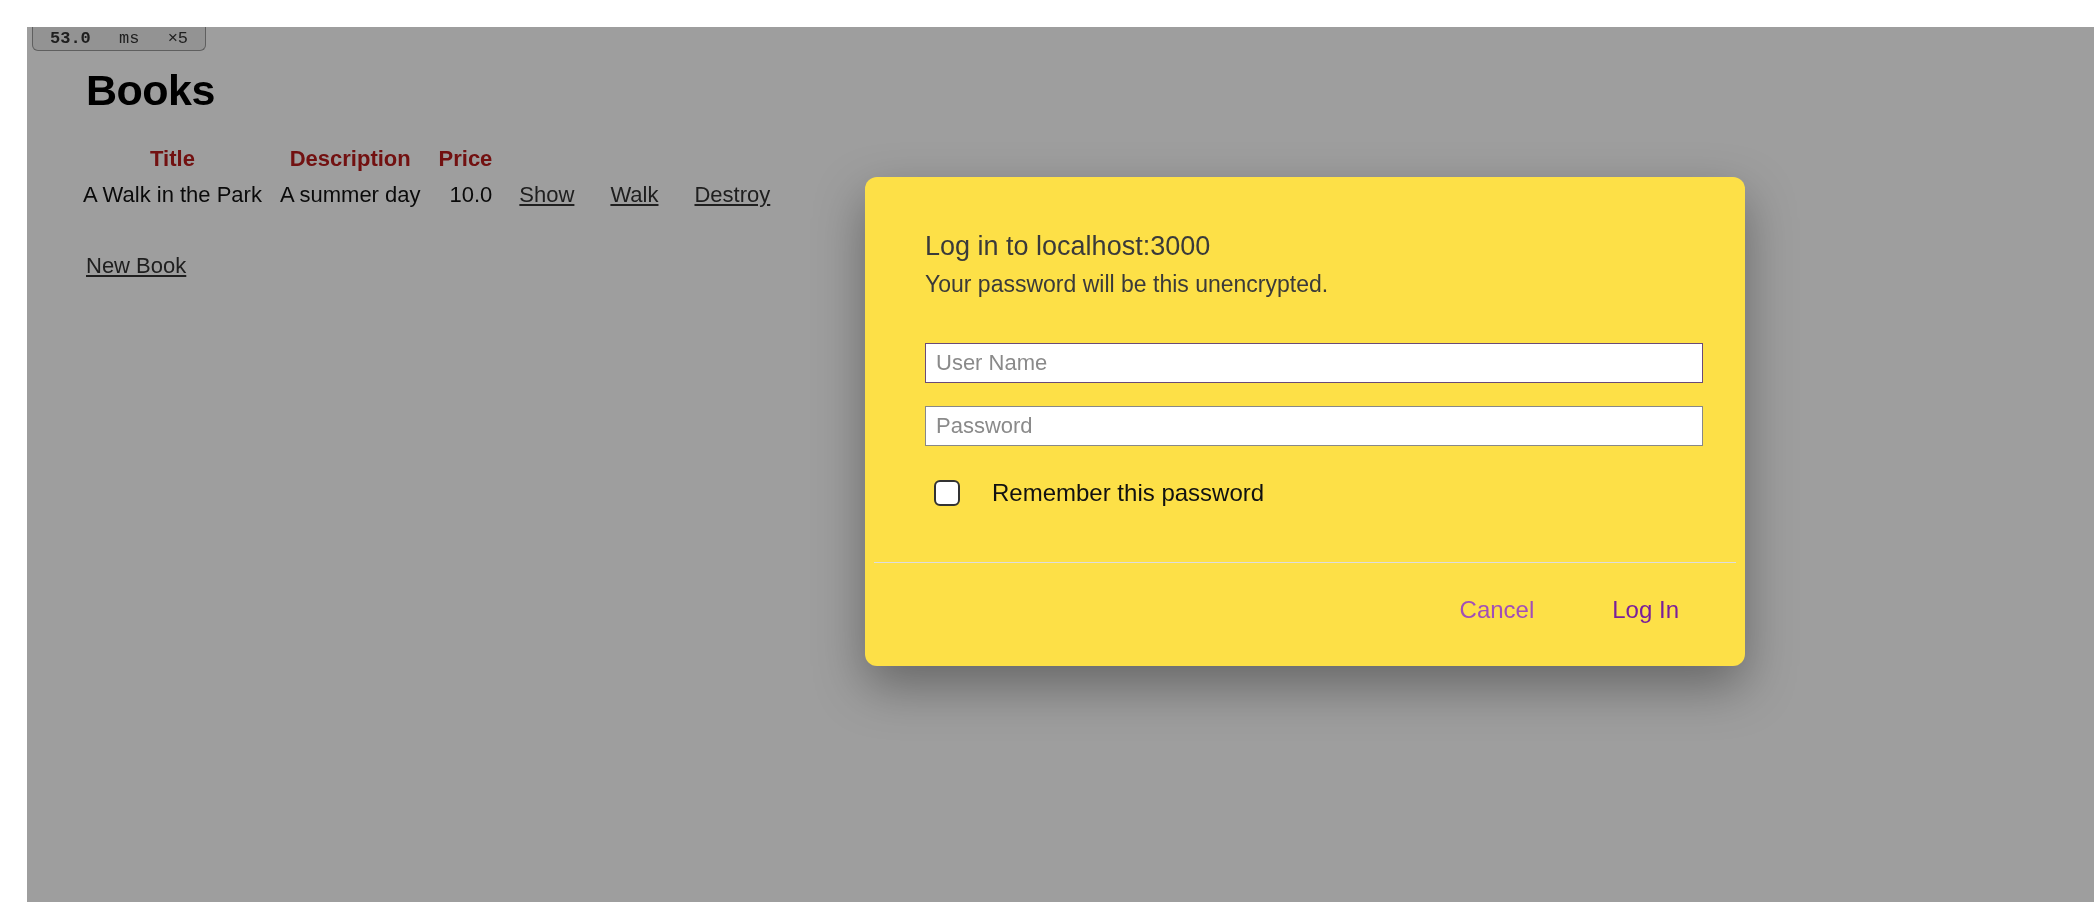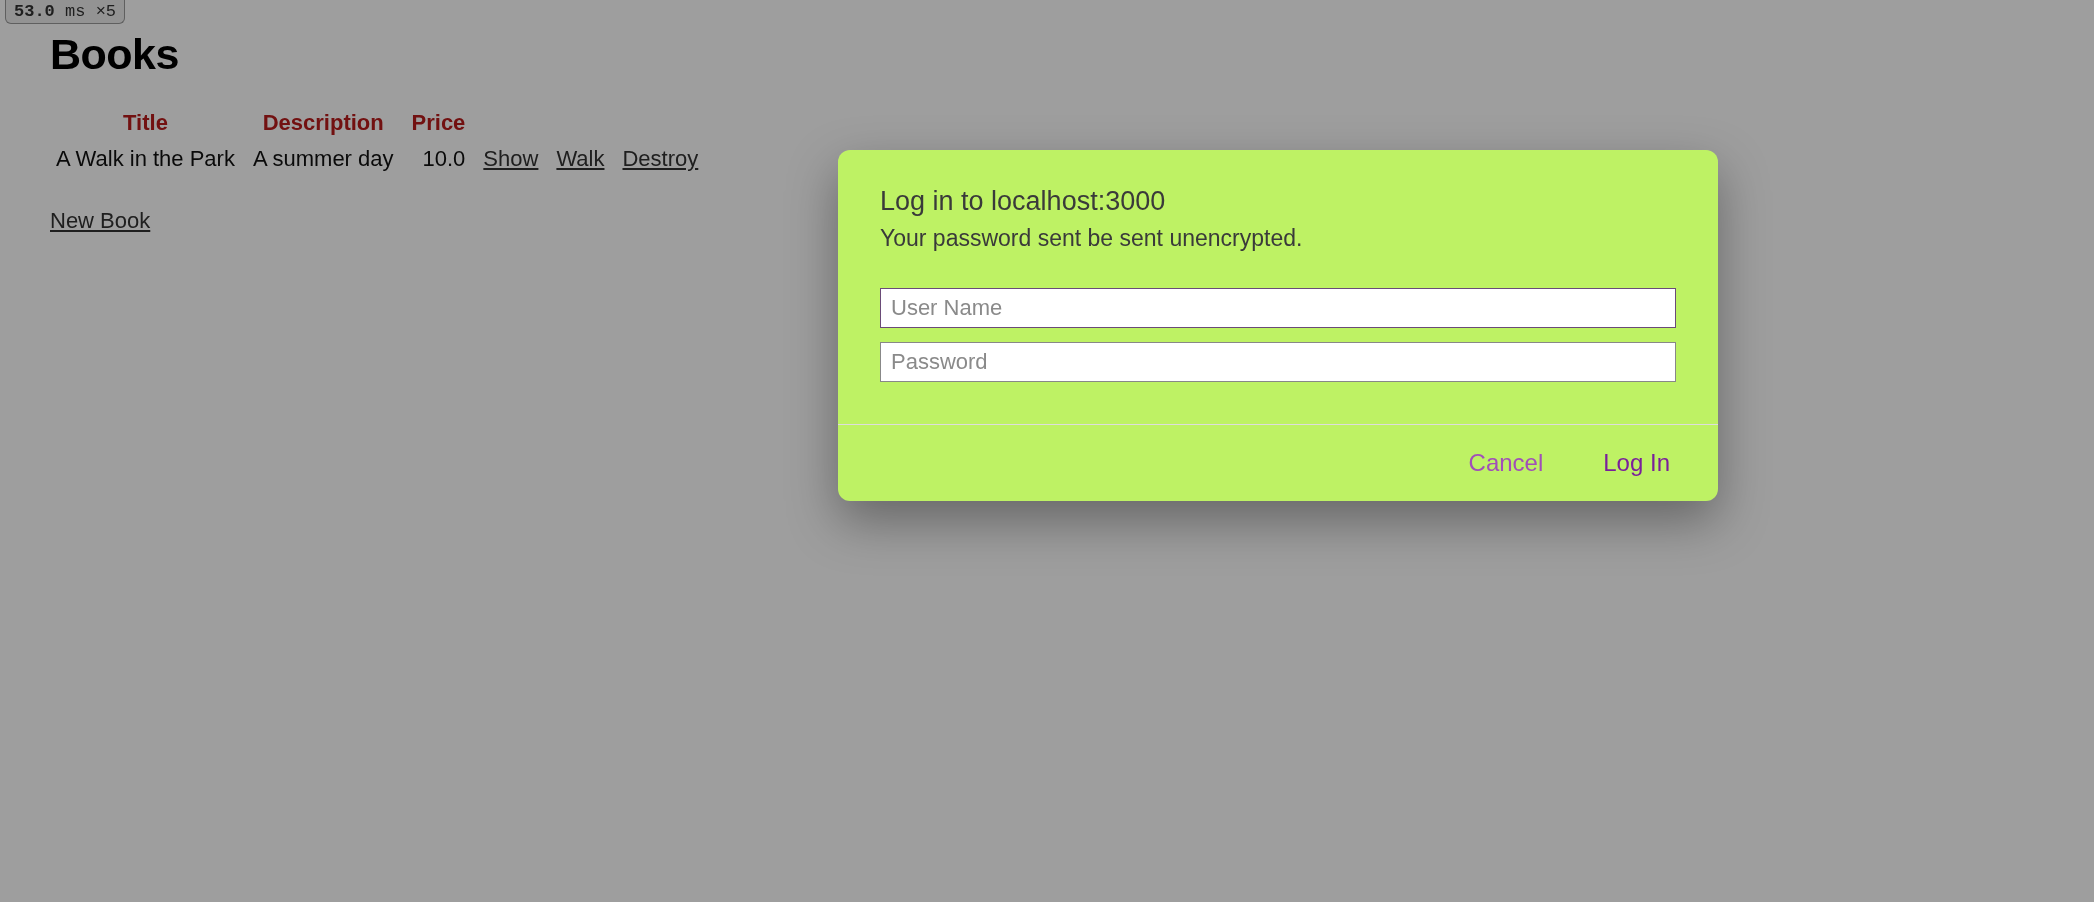--- a/index.html
+++ b/index.html
@@ -1,16 +1,16 @@
 <!DOCTYPE html>
 <html><head>
   <meta charset="utf-8">
   <style>
     * {
-      margin: 0;
+      margin: 9px;
       padding: 0;
       box-sizing: border-box;
     }
     
     body {
       font-family: -apple-system, BlinkMacSystemFont, "Segoe UI", Helvetica, Arial, sans-serif;
       background: #ffffff;
       width: 2094px;
       height: 902px;
       position: relative;
@@ -86,21 +86,21 @@
       inset: 0;
       background: rgba(0,0,0,0.38);
       z-index: 10;
     }
     
     .dialog {
       position: absolute;
       top: 150px;
       left: 838px;
       width: 880px;
-      background: #bef264;
+      background: #fde047;
       border-radius: 12px;
       box-shadow: 0 20px 50px rgba(0,0,0,0.35);
       z-index: 20;
       overflow: hidden;
     }
     
     .dialog-body {
       padding: 36px 42px 28px 42px;
     }
     
@@ -222,23 +222,27 @@
   </table>
   
   <a href="#" class="new-book-link">New Book</a>
 </div>
 
 <div class="overlay"></div>
 
 <div class="dialog">
   <div class="dialog-body">
     <div class="dialog-title">Log in to localhost:3000</div>
-    <div class="dialog-subtitle">Your password sent be sent unencrypted.</div>
+    <div class="dialog-subtitle">Your password will be this unencrypted.</div>
     
     <input type="text" class="dialog-input" placeholder="User Name" style="">
     <input type="password" class="dialog-input password-input" placeholder="Password" style="">
     
+    <div class="remember-row">
+      <input type="checkbox" class="remember-checkbox" style="">
+      <label class="remember-label">Remember this password</label>
+    </div>
   </div>
   <div class="dialog-footer">
     <button class="dialog-btn cancel">Cancel</button>
     <button class="dialog-btn login">Log In</button>
   </div>
 </div>
 
 </body></html>

